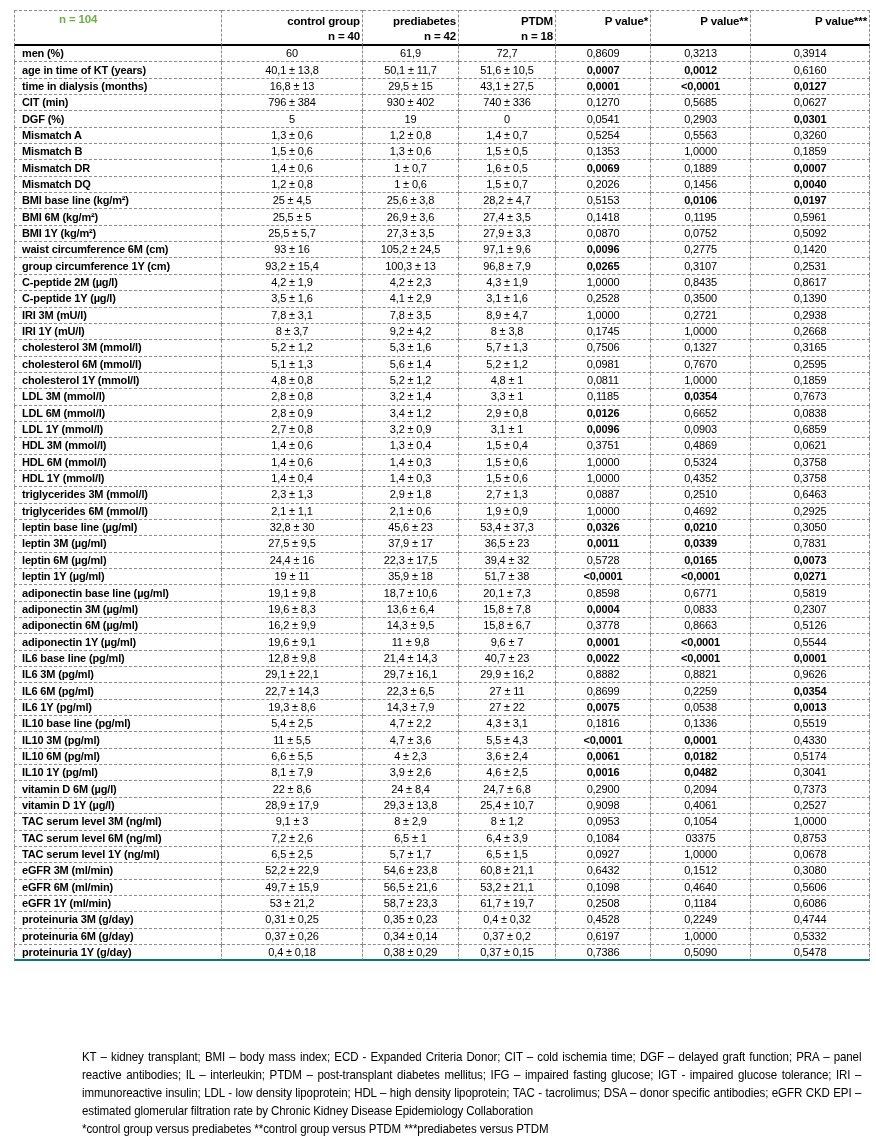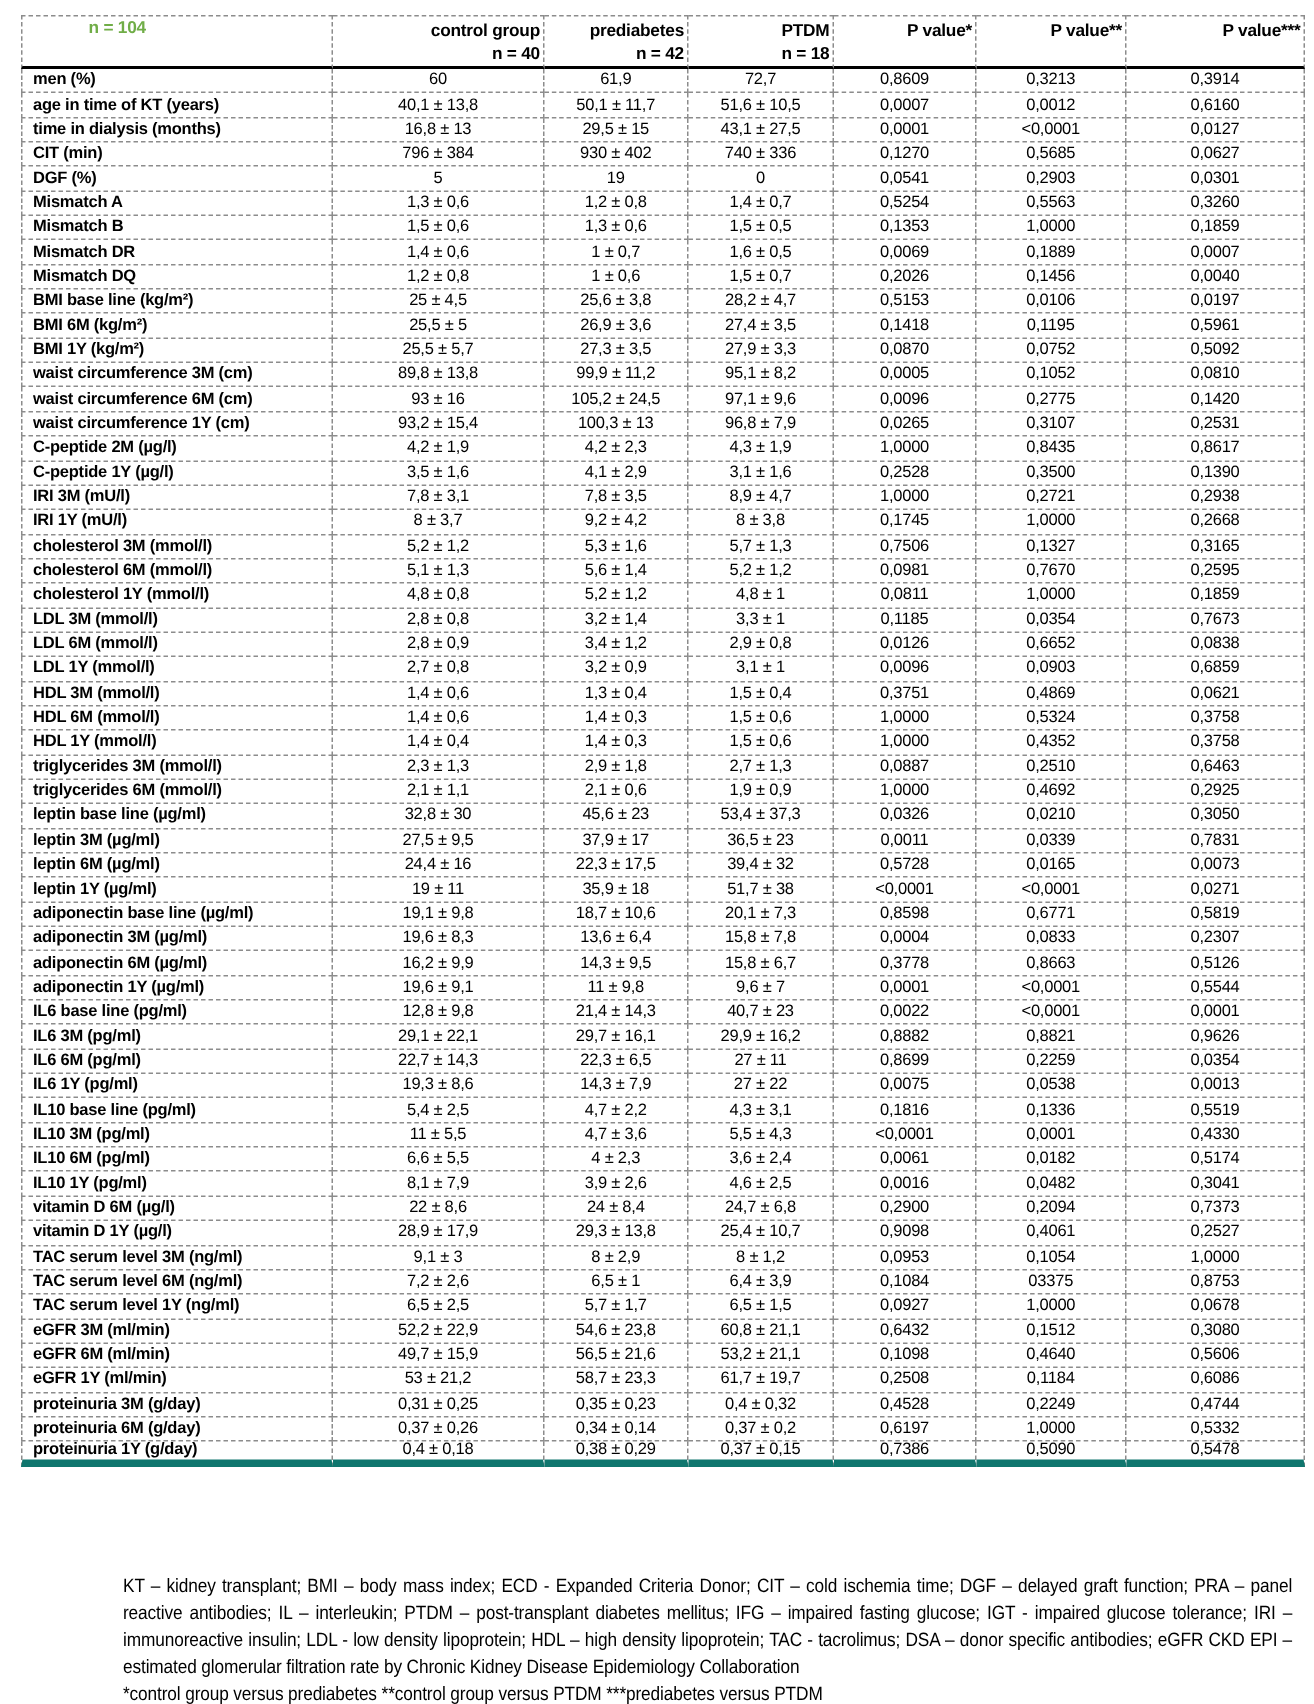--- a/index.html
+++ b/index.html
@@ -46,22 +46,22 @@
     text-align: right;
   }
   thead th .hline { display: block; line-height: 15px; }
   thead th.nlabel { text-align: left; padding-left: 7px; color: #70ad47; }
   tbody th.label {
     text-align: left;
     padding-left: 7px;
     font-weight: 700;
   }
   tbody td { font-weight: 400; }
-  tbody td.bold { font-weight: 400; }
-  tbody tr:last-child th, tbody tr:last-child td { border-bottom: 5px solid #0f766e; margin-left: 34px; }
+  tbody td.bold { font-weight: 700; }
+  tbody tr:last-child th, tbody tr:last-child td { border-bottom: 2px solid #0f766e; margin-left: 34px; }
   .footnote {
     position: absolute;
     left: 82px; top: 1048px;
     width: 866px;
     transform: scaleX(0.9);
     transform-origin: 0 0;
     font-size: 12.8px;
     line-height: 18px;
     letter-spacing: -0.1px;
   }
@@ -211,39 +211,30 @@
         <tr>
           <th class="label">BMI 1Y (kg/m²)</th>
           <td>25,5 ± 5,7</td>
           <td>27,3 ± 3,5</td>
           <td>27,9 ± 3,3</td>
           <td>0,0870</td>
           <td>0,0752</td>
           <td>0,5092</td>
         </tr>
         <tr>
-          <th class="label">waist circumference 3M (cm)</th>
-          <td>89,8 ± 13,8</td>
-          <td>99,9 ± 11,2</td>
-          <td>95,1 ± 8,2</td>
-          <td class="bold">0,0005</td>
-          <td>0,1052</td>
-          <td>0,0810</td>
-        </tr>
-        <tr>
           <th class="label">waist circumference 6M (cm)</th>
           <td>93 ± 16</td>
           <td>105,2 ± 24,5</td>
           <td>97,1 ± 9,6</td>
           <td class="bold">0,0096</td>
           <td>0,2775</td>
           <td>0,1420</td>
         </tr>
         <tr>
-          <th class="label">waist circumference 1Y (cm)</th>
+          <th class="label">group circumference 1Y (cm)</th>
           <td>93,2 ± 15,4</td>
           <td>100,3 ± 13</td>
           <td>96,8 ± 7,9</td>
           <td class="bold">0,0265</td>
           <td>0,3107</td>
           <td>0,2531</td>
         </tr>
         <tr>
           <th class="label">C-peptide 2M (µg/l)</th>
           <td>4,2 ± 1,9</td>

